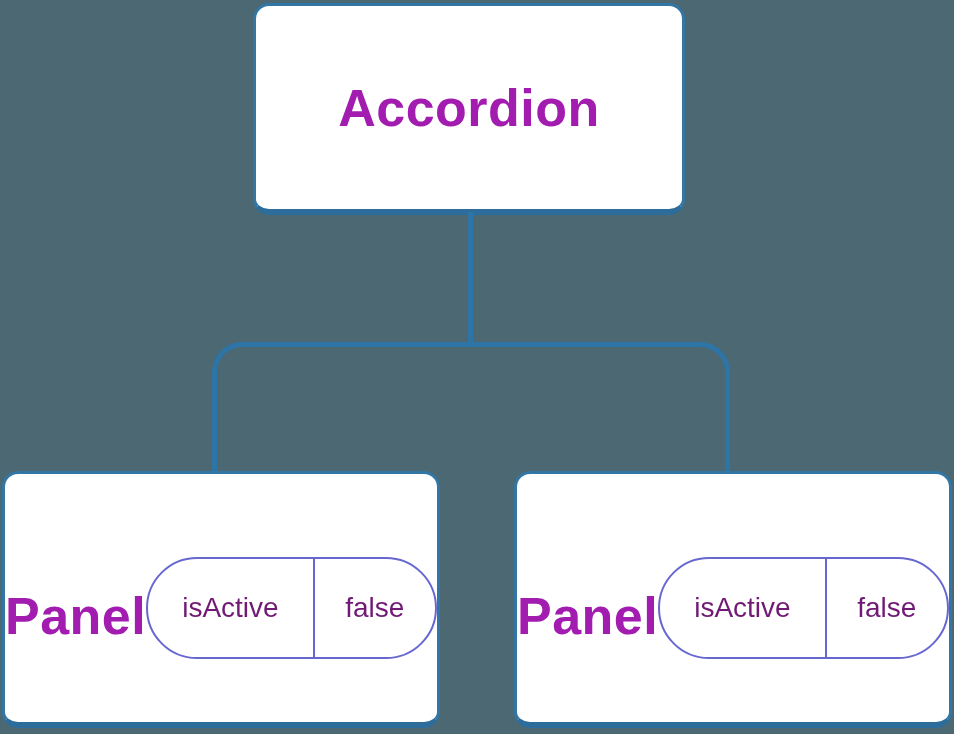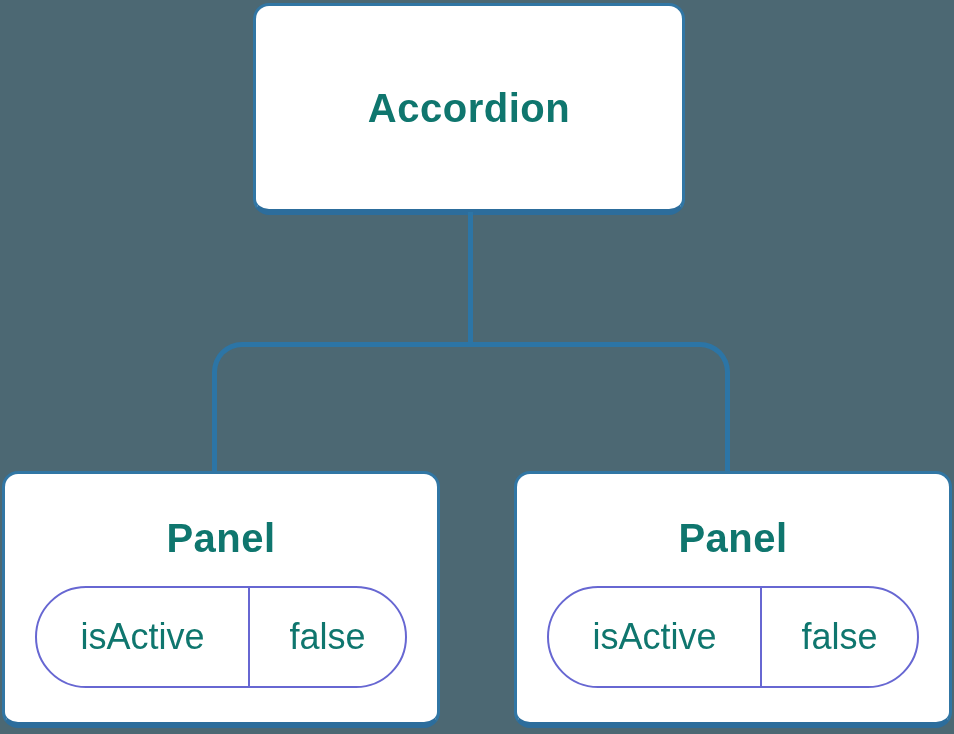--- a/index.html
+++ b/index.html
@@ -26,22 +26,22 @@
   .accordion-card {
     left: 253px;
     top: 3px;
     width: 432px;
     height: 212px;
     display: flex;
     align-items: center;
     justify-content: center;
   }
   .node-title {
-    color: #0f766e;
-    font-size: 40px;
+    color: #a21caf;
+    font-size: 52px;
     font-weight: 600;
     letter-spacing: 0.5px;
     line-height: 56px;
   }
   .stem {
     position: absolute;
     left: 468px;
     top: 212px;
     width: 5px;
     height: 135px;
@@ -57,21 +57,21 @@
     border-top: 5px solid #2C75A6;
     border-left: 5px solid #2C75A6;
     border-right: 5px solid #2C75A6;
     border-radius: 30px 30px 0 0;
   }
   .panel-card {
     top: 471px;
     width: 438px;
     height: 257px;
     display: flex;
-    flex-direction: column;
+    flex-direction: row;
     align-items: center;
   }
   .panel-left  { left: 2px; }
   .panel-right { left: 514px; }
   .panel-card .node-title {
     margin-top: 36px;
   }
   .state-pill {
     box-sizing: border-box;
     margin-top: 20px;
@@ -80,22 +80,22 @@
     border: 2px solid #6767D2;
     border-radius: 51px;
     display: flex;
     overflow: hidden;
     background: #FFFFFF;
   }
   .state-cell {
     display: flex;
     align-items: center;
     justify-content: center;
-    color: #0f766e;
-    font-size: 36px;
+    color: #701a75;
+    font-size: 28px;
     font-weight: 400;
   }
   .state-cell-name {
     flex: 0 0 57.3%;
     border-right: 2px solid #6767D2;
   }
   .state-cell-value {
     flex: 1 1 auto;
     text-align: right;
   }

